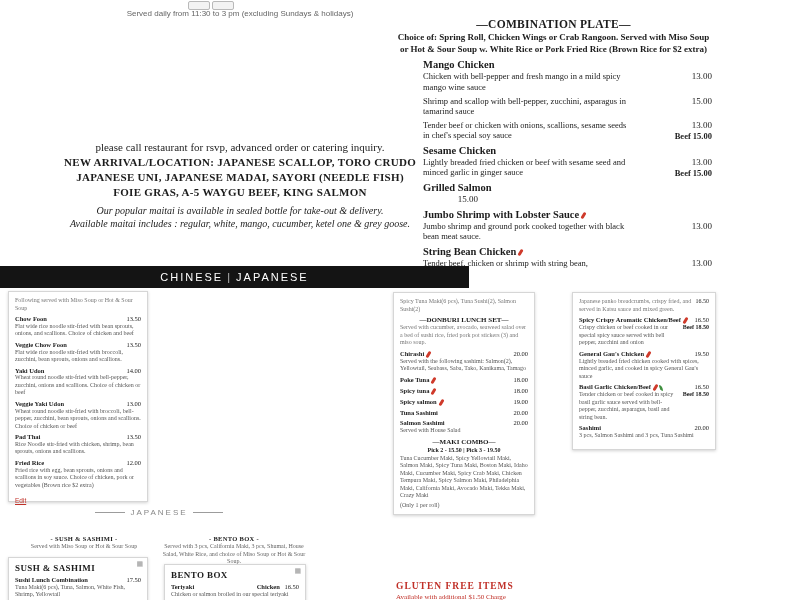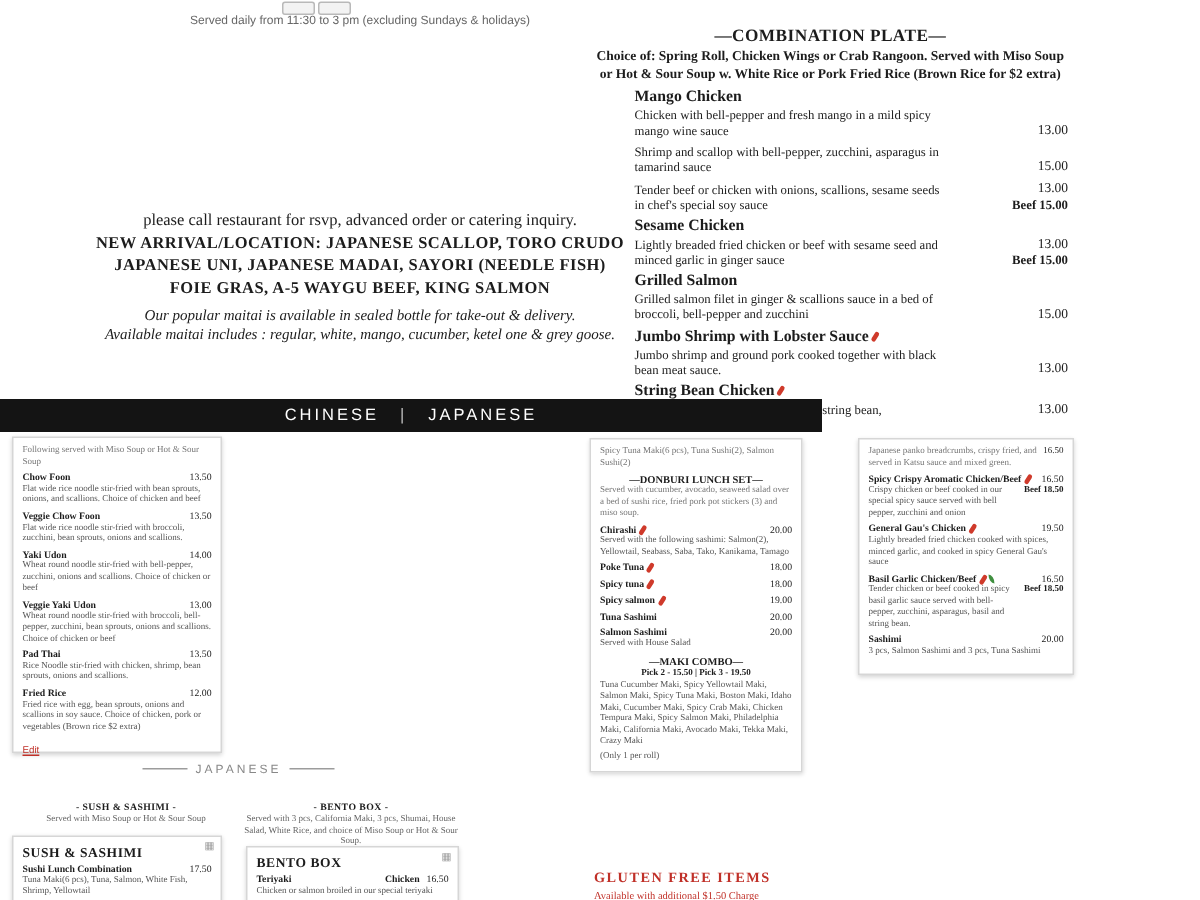--- a/index.html
+++ b/index.html
@@ -12,36 +12,36 @@
   .top-pill{width:20px;height:7px;border:1px solid #b9b9b9;border-radius:2px;background:#f3f3f3;}
   .topbar-text{position:absolute;left:0;top:9px;width:100%;text-align:center;
                font-family:"Liberation Sans",sans-serif;font-size:8px;color:#666;}
 
   
   .lunch{position:absolute;left:395px;top:18px;width:317px;}
   .lunch-title{text-align:center;font-weight:bold;font-size:11.5px;letter-spacing:.3px;}
   .lunch-combo-desc{font-weight:bold;font-size:9px;line-height:1.3;margin-top:2px;text-align:center;}
   .lm-item{margin-top:4px;padding-left:28px;}
   .lm-name{font-weight:bold;font-size:10.5px;line-height:1.15;}
-  .lm-row{display:flex;justify-content:space-between;align-items:flex-end;}
+  .lm-row{display:flex;justify-content:space-between;}
   .lm-desc{width:212px;font-size:8.5px;line-height:1.2;color:#222;}
   .lm-prices{text-align:right;min-width:55px;font-size:9px;line-height:1.2;}
   .lm-beef{font-weight:bold;font-size:8.5px;}
 
   
   .announce{position:absolute;left:0;top:141px;width:480px;text-align:center;}
   .announce-call{font-size:11px;}
   .announce-bold{font-weight:bold;font-size:11px;margin-top:3px;letter-spacing:.3px;}
   .maitai{position:absolute;left:0;top:204px;width:480px;text-align:center;
           font-style:italic;font-size:10px;line-height:1.3;}
 
   
-  .navband{position:absolute;left:0;top:266px;width:548px;height:22px;background:#141414;color:#fff;
+  .navband{position:absolute;left:0;top:266px;width:469px;height:22px;background:#141414;color:#fff;
            font-family:"Liberation Sans",sans-serif;font-size:11px;letter-spacing:2px;
-           display:flex;align-items:center;justify-content:center;gap:14px;}
+           display:flex;align-items:center;justify-content:center;gap:4px;}
   .nav-link{cursor:pointer;}
   .nav-sep{color:#bbb;}
 
   
   .card{position:absolute;background:#fff;border:1px solid #d6d6d6;box-shadow:0 1px 3px rgba(0,0,0,.18);
         box-sizing:border-box;padding:5px 6px;}
   .card-note{font-size:6px;color:#777;line-height:1.25;}
   .center-head{text-align:center;font-weight:bold;font-size:7px;margin-top:3px;}
   .center-sub{text-align:center;font-weight:bold;font-size:6px;margin-top:1px;}
   .sm-item{margin-top:3px;}
@@ -141,21 +141,20 @@
         <div class="lm-prices">
             <div>13.00</div>
             <div class="lm-beef">Beef 15.00</div>
           </div>
       </div>
     </div>
 
     <div class="lm-item">
       <div class="lm-name"><span>Grilled Salmon</span></div>
       <div class="lm-row">
-        <div class="lm-desc">Grilled salmon filet in ginger &amp; scallions sauce in a bed of broccoli, bell-pepper and zucchini</div>
         <div class="lm-prices">
             <div>15.00</div>
             <div class="lm-beef"></div>
           </div>
       </div>
     </div>
 
     <div class="lm-item">
       <div class="lm-name"><span>Jumbo Shrimp with Lobster Sauce</span><span class="chili"></span></div>
       <div class="lm-row">

